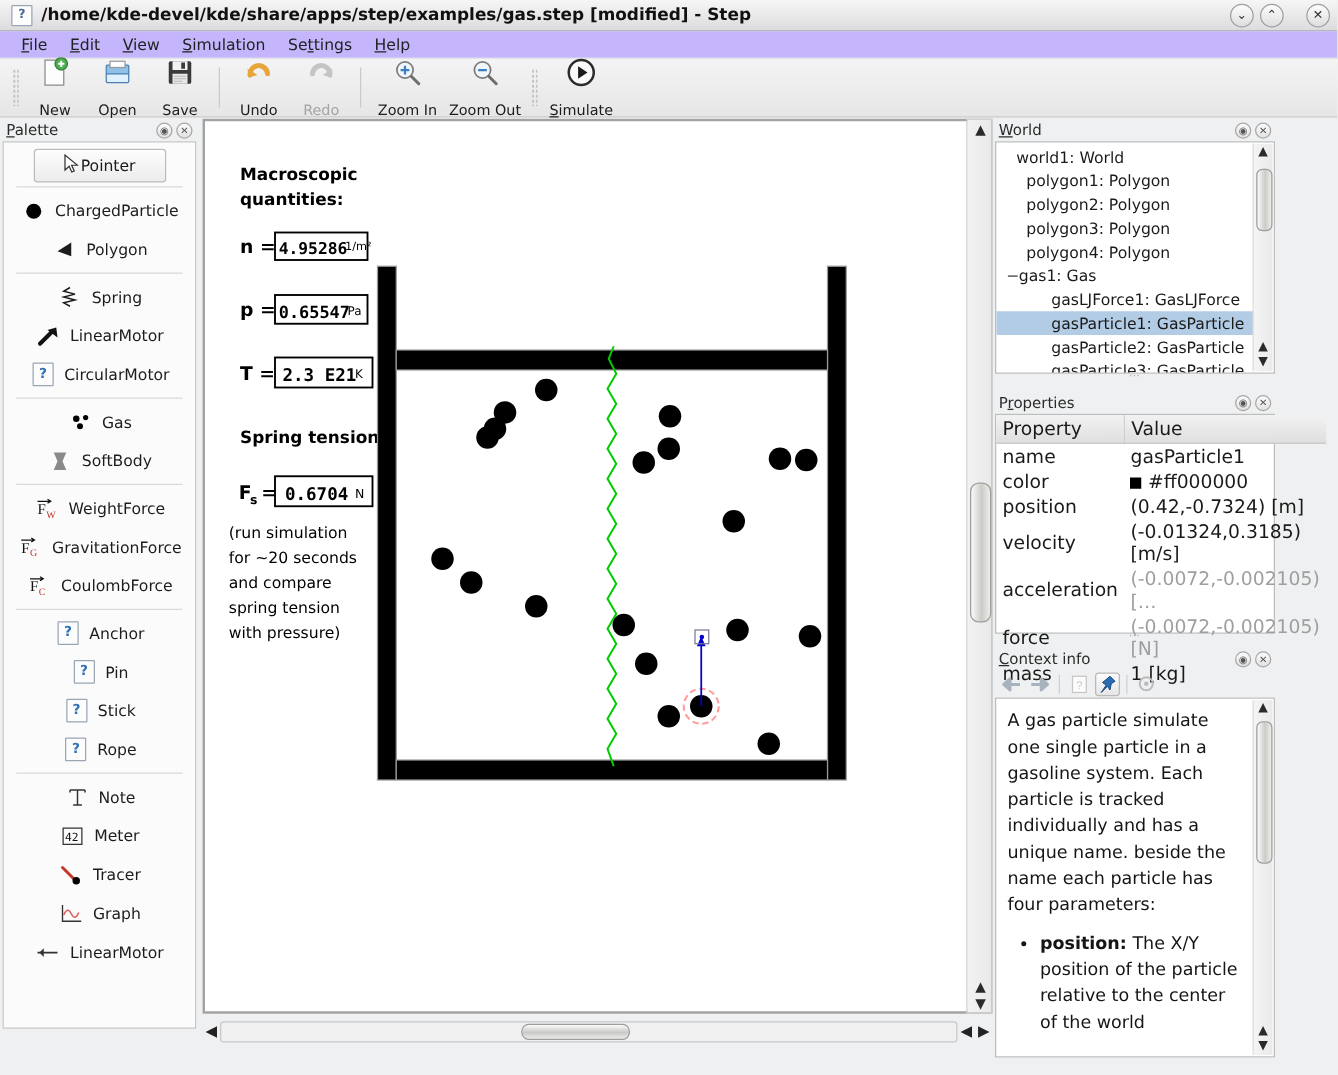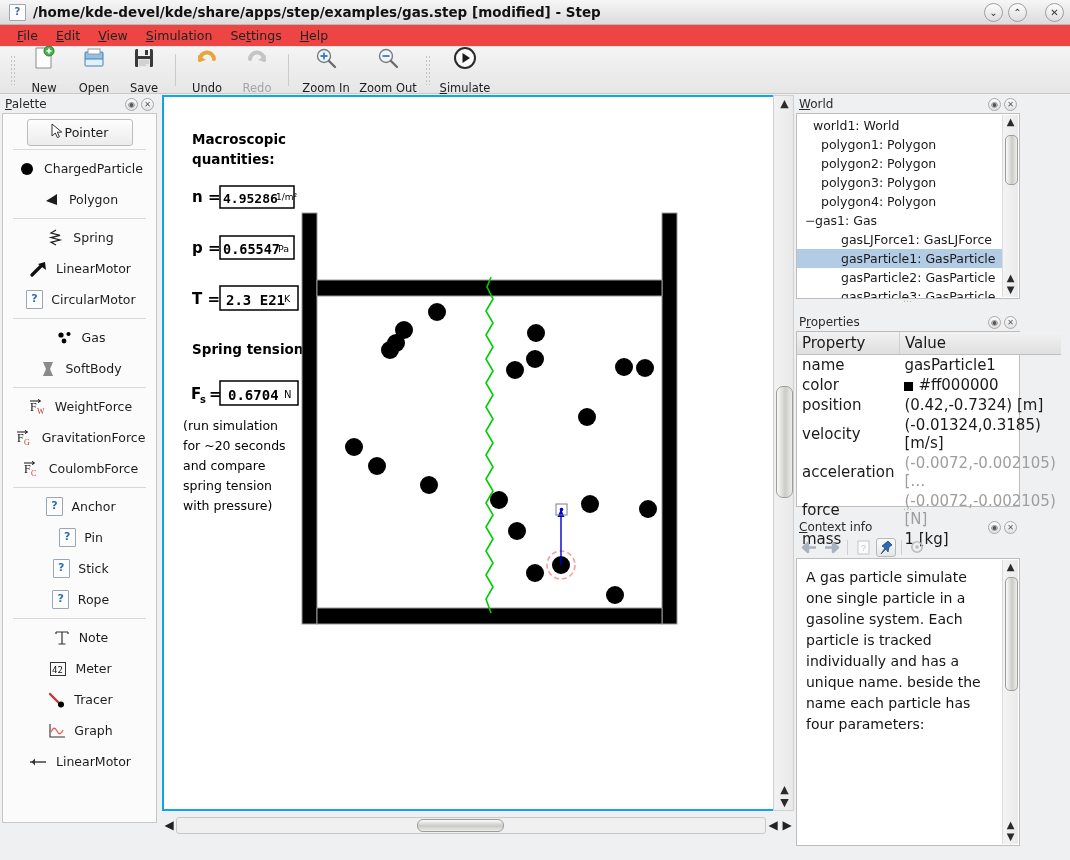--- a/index.html
+++ b/index.html
@@ -30,21 +30,21 @@
     width:19px;height:19px;border-radius:50%;
     background:linear-gradient(to bottom,#fdfdfd,#dedede);
     border:1px solid #9f9f9f;margin-left:5px;
     font-size:10px;line-height:17px;text-align:center;color:#333;
     box-sizing:border-box;
   }
   .tb-btn.x{margin-left:18px;}
   
   .menubar{
     position:absolute;left:0;top:25px;width:1070px;height:22px;
-    background:#ef4444;display:flex;align-items:center;padding-left:8px;
+    background:#c4b5fd;display:flex;align-items:center;padding-left:8px;
     box-sizing:border-box;border-bottom:1px solid #e2e2e2;
   }
   .menuitem{padding:2px 9px;font-size:12.5px;color:#222;}
   .menuitem u{text-decoration:underline;}
   
   .toolbar{
     position:absolute;left:0;top:47px;width:1070px;height:47px;
     background:linear-gradient(to bottom,#f4f4f4,#e6e6e6);
     border-bottom:1px solid #c9c9c9;
     display:flex;align-items:center;box-sizing:border-box;padding-left:10px;
@@ -97,21 +97,21 @@
   }
   .pal-sep{height:1px;background:#d9d9d9;margin:3px 10px;}
   .qicon{
     width:15px;height:17px;background:#fcfcfc;border:1px solid #9aa6b4;
     font-size:11px;line-height:15px;text-align:center;color:#2f6fb5;font-weight:bold;
     border-radius:1px;
   }
   
   .canvas-wrap{
     position:absolute;left:162px;top:95px;width:632px;height:716px;
-    border:2px solid #0ea5e9;background:#ffffff;box-sizing:border-box;
+    border:2px solid #a3a3a3;background:#ffffff;box-sizing:border-box;
     overflow:hidden;
   }
   #sim-svg{display:block;}
   .vscroll{
     position:absolute;left:773px;top:95px;width:21px;height:716px;
     background:linear-gradient(to right,#f2f2f2,#e9e9e9);
     border:1px solid #d0d0d0;box-sizing:border-box;
   }
   .vsthumb{
     position:absolute;left:2px;top:290px;width:15px;height:110px;
@@ -708,20 +708,25 @@
     <div class="ctxbtn dim">
       <svg width="14" height="14" viewBox="0 0 14 14">
           <circle cx="7" cy="7" r="5.2" fill="none" stroke="#bcbcbc" stroke-width="1.6"></circle>
           <circle cx="7" cy="7" r="1.8" fill="#bcbcbc"></circle>
         </svg>
     </div>
   </div>
   <div class="rbox" style="height:288px;position:relative;">
     <div class="ctx-body" style="margin-right:16px;">
       <p>A gas particle simulate one single particle in a gasoline system. Each particle is tracked individually and has a unique name. beside the name each particle has four parameters:</p>
+      <ul>
+        <li>
+          <b>position:</b><span> The X/Y position of the particle relative to the center of the world</span>
+        </li>
+      </ul>
     </div>
     <div class="mini-vscroll">
       <div class="mv-arrow" style="top:1px;">▲</div>
       <div class="mv-thumb" style="top:17px;height:112px;"></div>
       <div class="mv-arrow" style="bottom:13px;">▲</div>
       <div class="mv-arrow" style="bottom:1px;">▼</div>
     </div>
   </div>
 </div>
 

